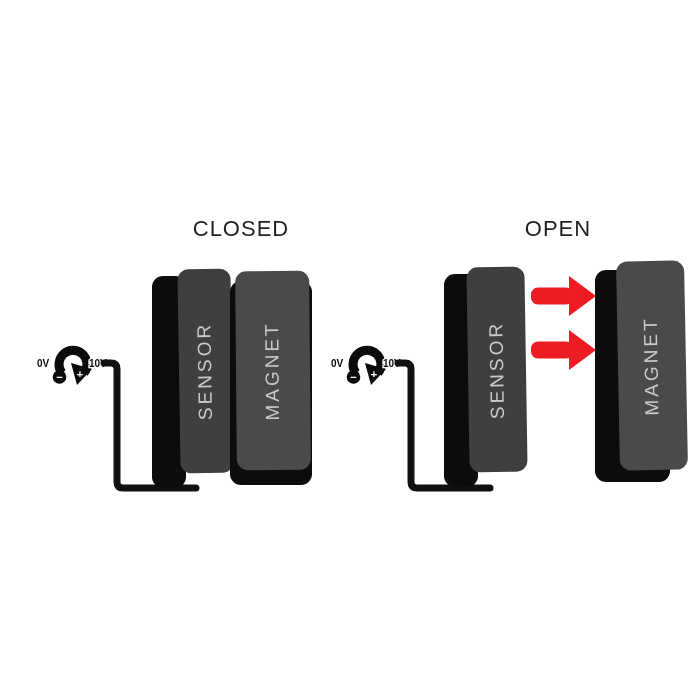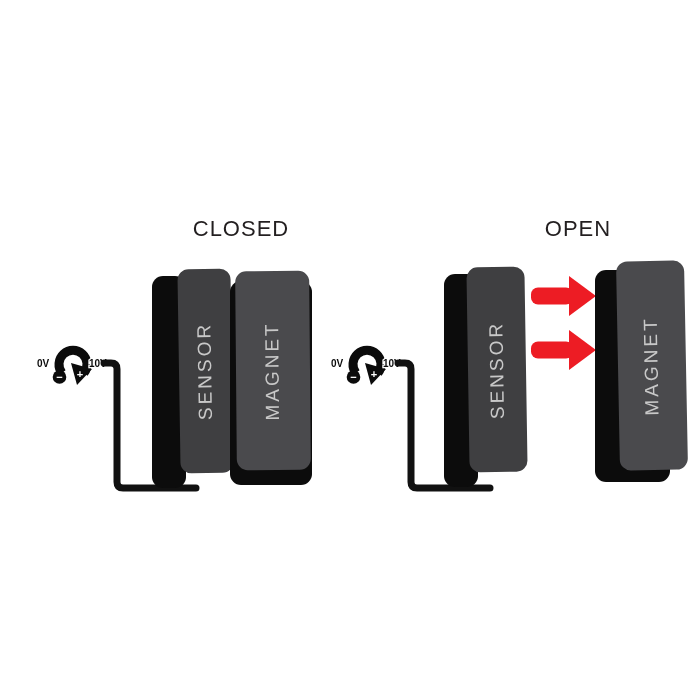--- a/index.html
+++ b/index.html
@@ -5,21 +5,21 @@
   html,body{margin:0;padding:0;background:#fff;}
   .canvas{
     position:relative;width:700px;height:700px;background:#ffffff;
     font-family:"Liberation Sans", sans-serif;overflow:hidden;margin-left:24px;
   }
   .state-title{
     position:absolute;top:216px;width:200px;text-align:center;
     font-size:22px;letter-spacing:1px;color:#231f20;font-weight:500;
   }
   #closed-title{left:117px;}
-  #open-title{left:454px;text-align:center;}
+  #open-title{left:434px;text-align:center;}
   .block-back{position:absolute;background:#0c0c0c;border-radius:11px;}
   .block-front{
     position:absolute;border-radius:11px;display:flex;
     align-items:center;justify-content:center;
   }
   .block-label{
     transform:rotate(-90deg);white-space:nowrap;
     color:#c8c8c8;font-size:19px;letter-spacing:3px;font-weight:400;
   }
   .sensor-face{background:#3f3f41;}

